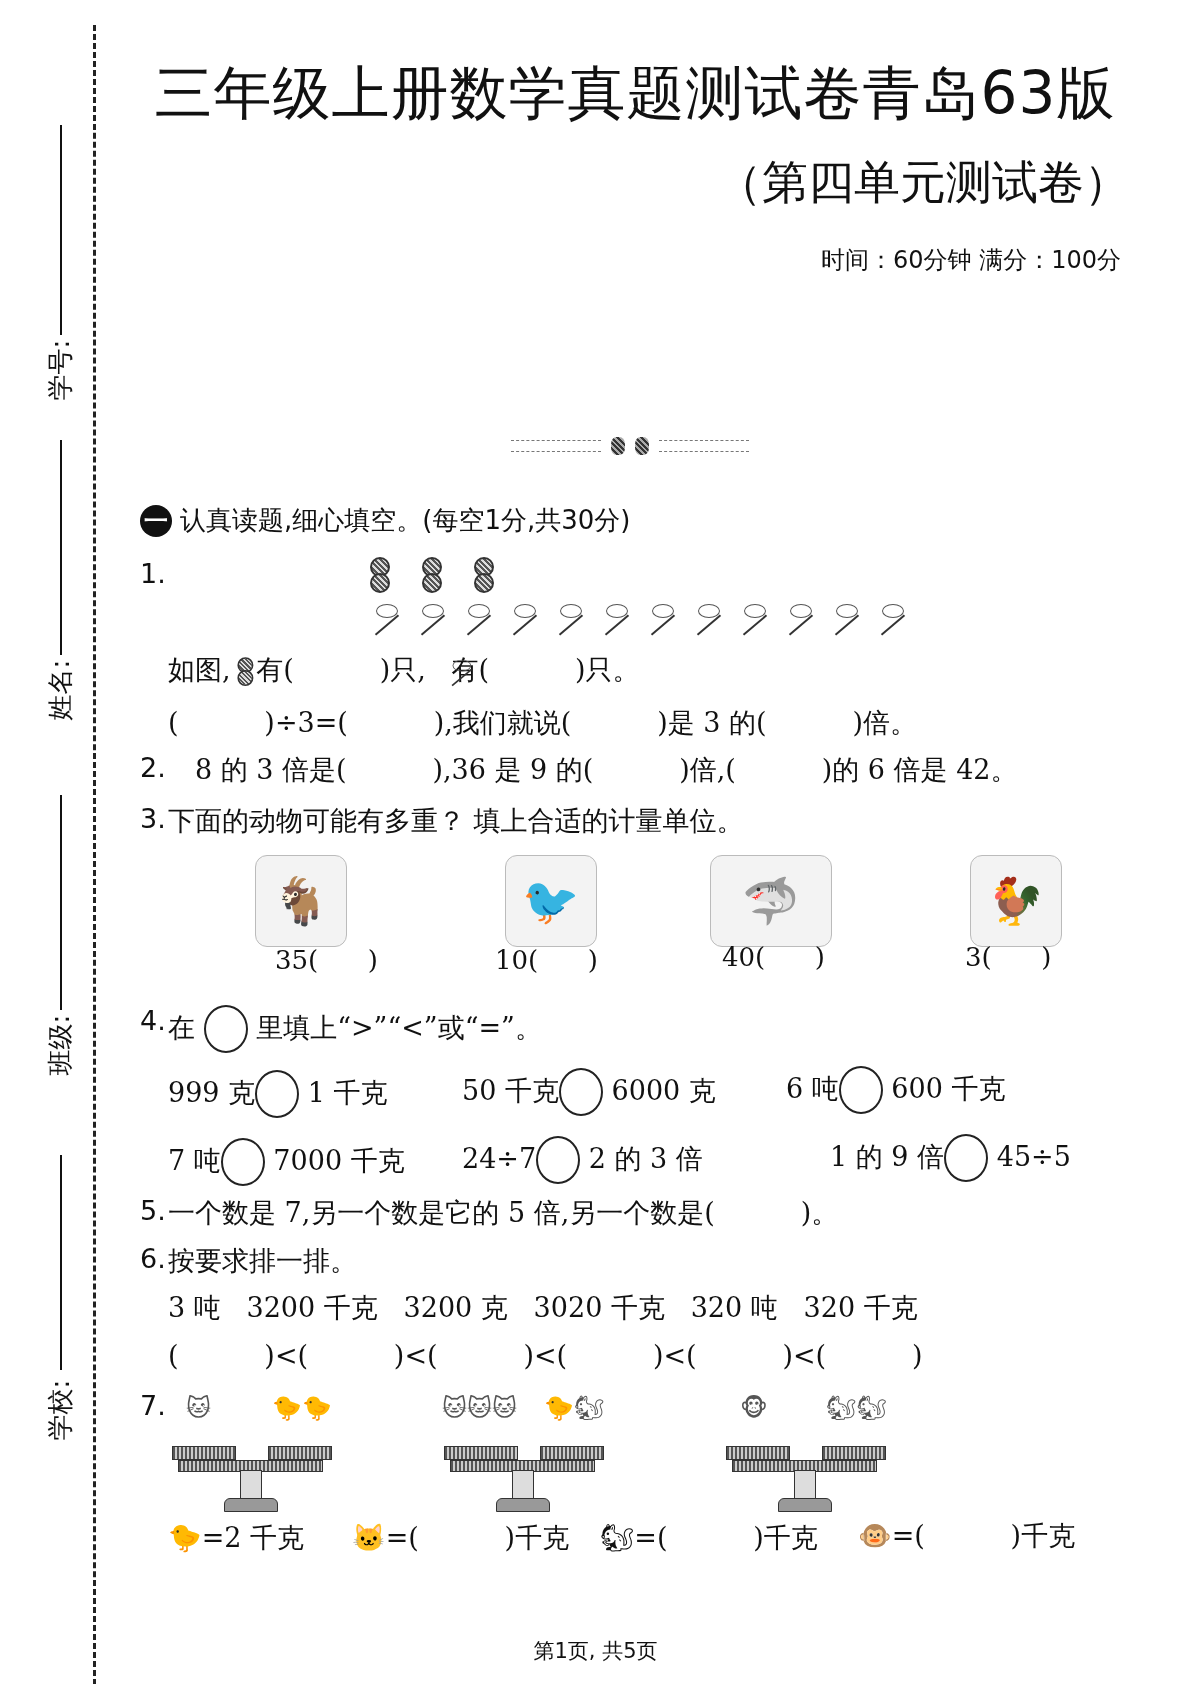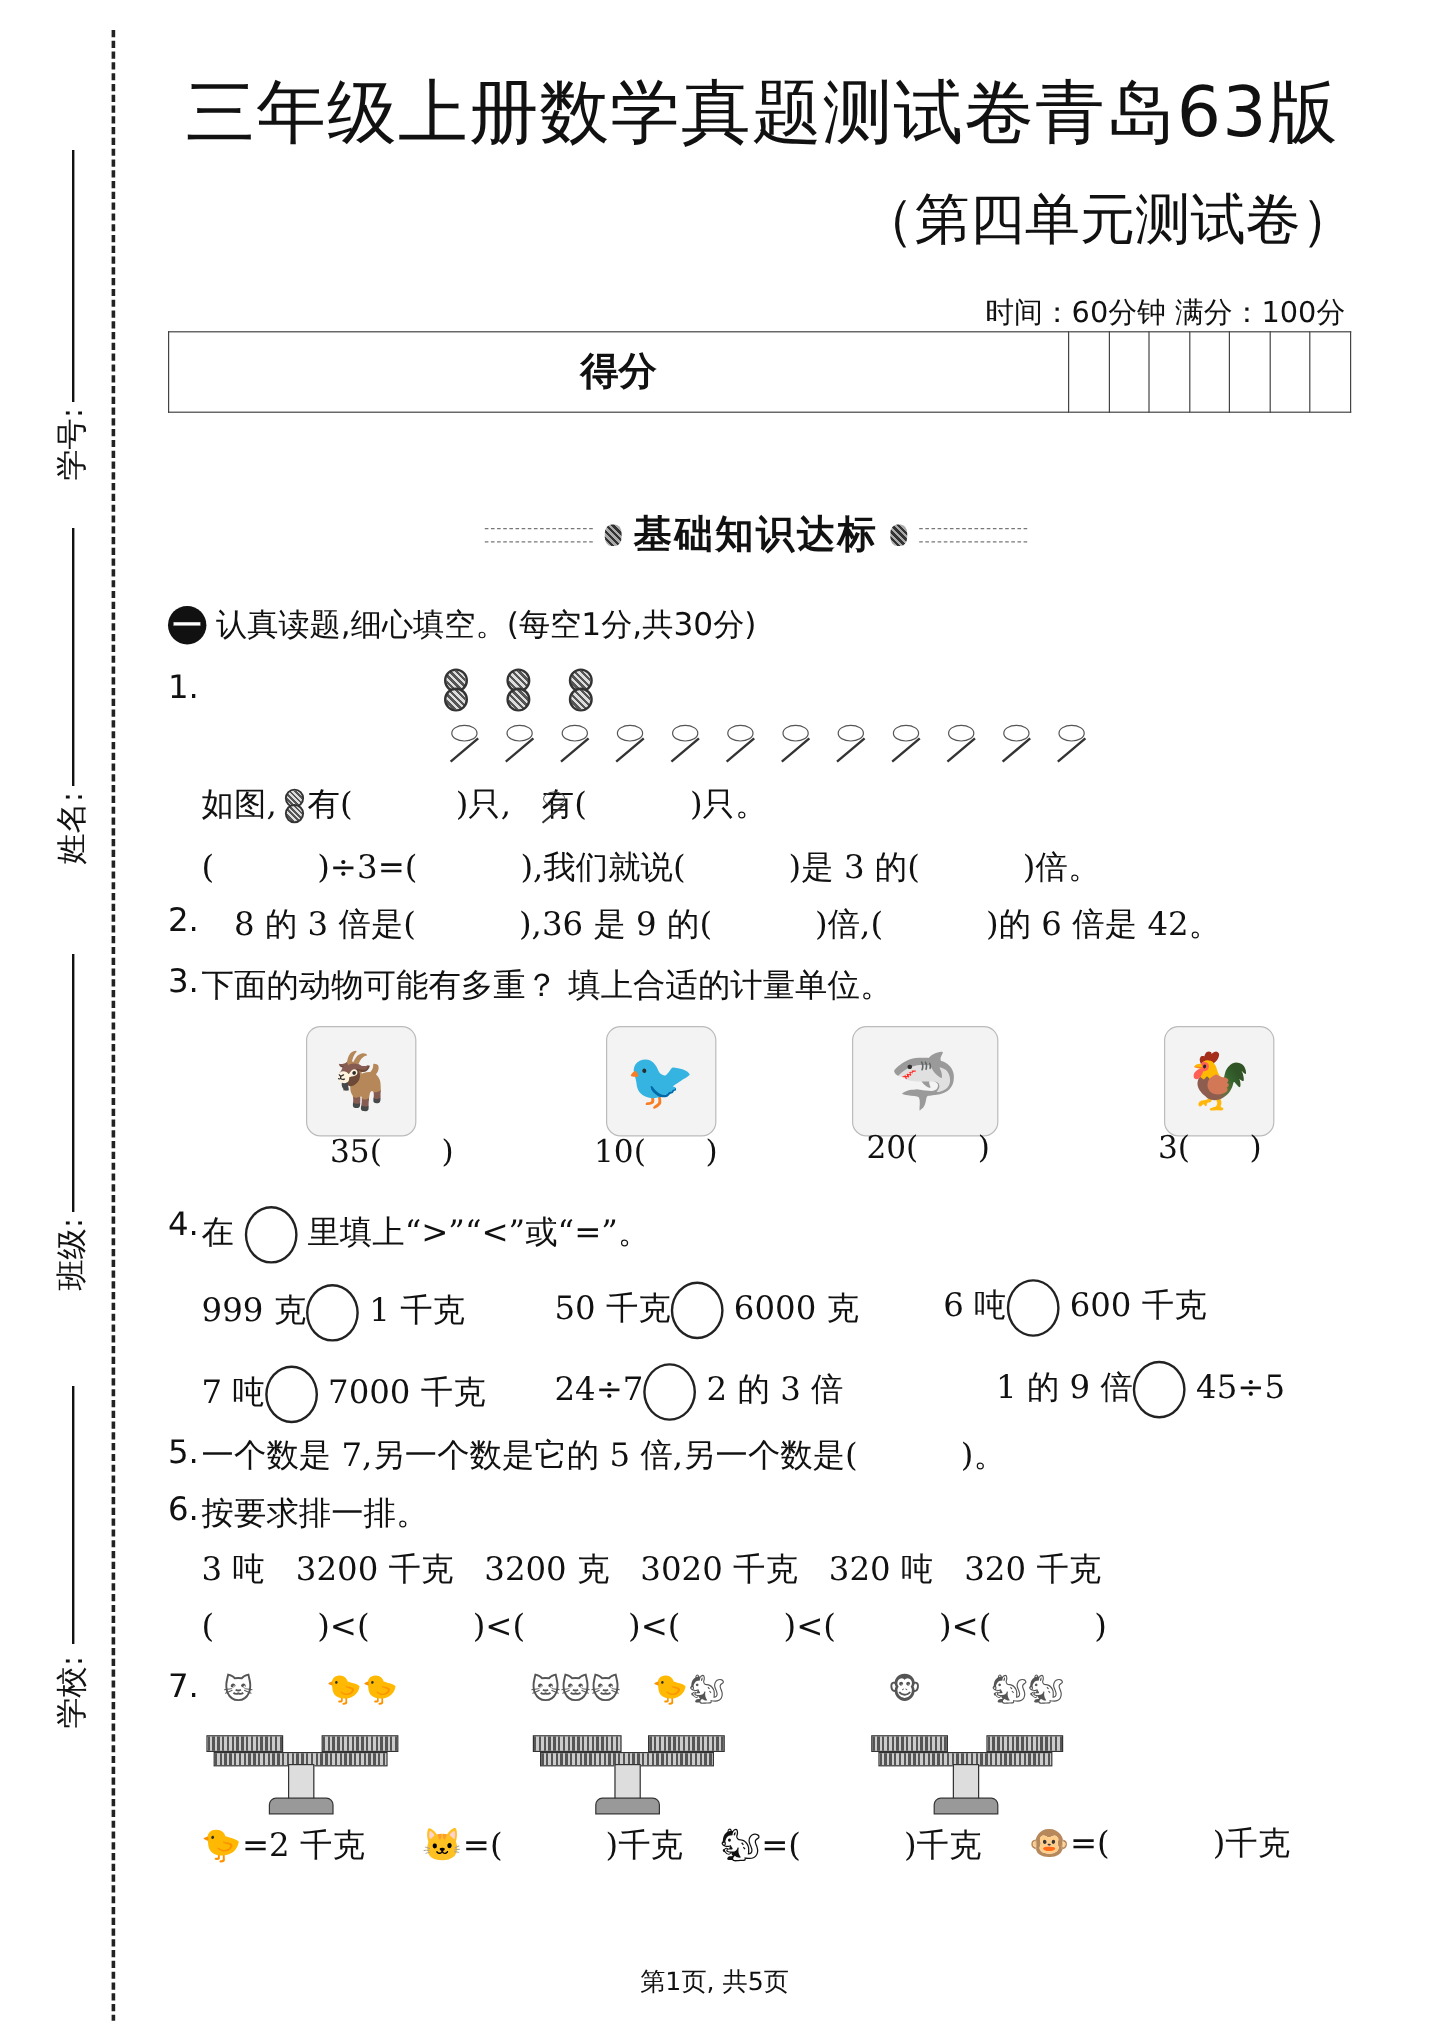--- a/index.html
+++ b/index.html
@@ -84,37 +84,26 @@
   <div class="line" style="top:0;height:215px;"></div>
   <div class="label" style="top:250px;">学校:</div>
 </div>
 
 <div class="title">三年级上册数学真题测试卷青岛63版</div>
 <div class="subtitle">（第四单元测试卷）</div>
 <div class="meta">时间：60分钟  满分：100分</div>
 
 <table class="score">
   <tbody>
-  <tr>
-    <td class="h">得分</td>
-    <td></td>
-    <td></td>
-    <td></td>
-    <td></td>
-    <td></td>
-    <td></td>
-    <td></td>
-  </tr>
 </tbody>
   </table>
 
 <div class="banner">
   <span class="dash"></span>
   <span class="blob"></span>
-  <span class="text">基础知识达标</span>
   <span class="blob"></span>
   <span class="dash"></span>
 </div>
 
 <div class="section-head">
   <span class="badge">一</span>
   <span>认真读题,细心填空。(每空1分,共30分)</span>
 </div>
 
 <div class="q num" style="left:140px;top:558px;">1.</div>
@@ -146,21 +135,21 @@
 <div class="q body" style="left:168px;top:752px;margin-left:27px;">8 的 3 倍是(          ),36 是 9 的(          )倍,(          )的 6 倍是 42。</div>
 
 <div class="q num" style="left:140px;top:803px;">3.</div>
 <div class="q body" style="left:168px;top:803px;">下面的动物可能有多重？ 填上合适的计量单位。</div>
 <div class="animal" style="left:255px;top:855px;">🐐</div>
 <div class="animal" style="left:505px;top:855px;">🐦</div>
 <div class="animal" style="left:710px;top:855px;width:120px;">🦈</div>
 <div class="animal" style="left:970px;top:855px;">🐓</div>
 <div class="label-q3 body" style="left:275px;top:945px;">35(      )</div>
 <div class="label-q3 body" style="left:495px;top:945px;">10(      )</div>
-<div class="label-q3 body" style="left:722px;top:942px;">20(      )</div>
+<div class="label-q3 body" style="left:722px;top:942px;">40(      )</div>
 <div class="label-q3 body" style="left:965px;top:942px;">3(      )</div>
 
 <div class="q num" style="left:140px;top:1005px;">4.</div>
 <div class="q body" style="left:168px;top:1005px;"><span>在</span> <span class="circ"></span> <span>里填上“&gt;”“&lt;”或“=”。</span></div>
 
 <div class="q body" style="left:168px;top:1070px;"><span>999 克</span><span class="circ"></span> <span>1 千克</span></div>
 <div class="q body" style="left:462px;top:1068px;"><span>50 千克</span><span class="circ"></span> <span>6000 克</span></div>
 <div class="q body" style="left:786px;top:1066px;"><span>6 吨</span><span class="circ"></span> <span>600 千克</span></div>
 <div class="q body" style="left:168px;top:1138px;"><span>7 吨</span><span class="circ"></span> <span>7000 千克</span></div>
 <div class="q body" style="left:462px;top:1136px;"><span>24÷7</span><span class="circ"></span> <span>2 的 3 倍</span></div>

